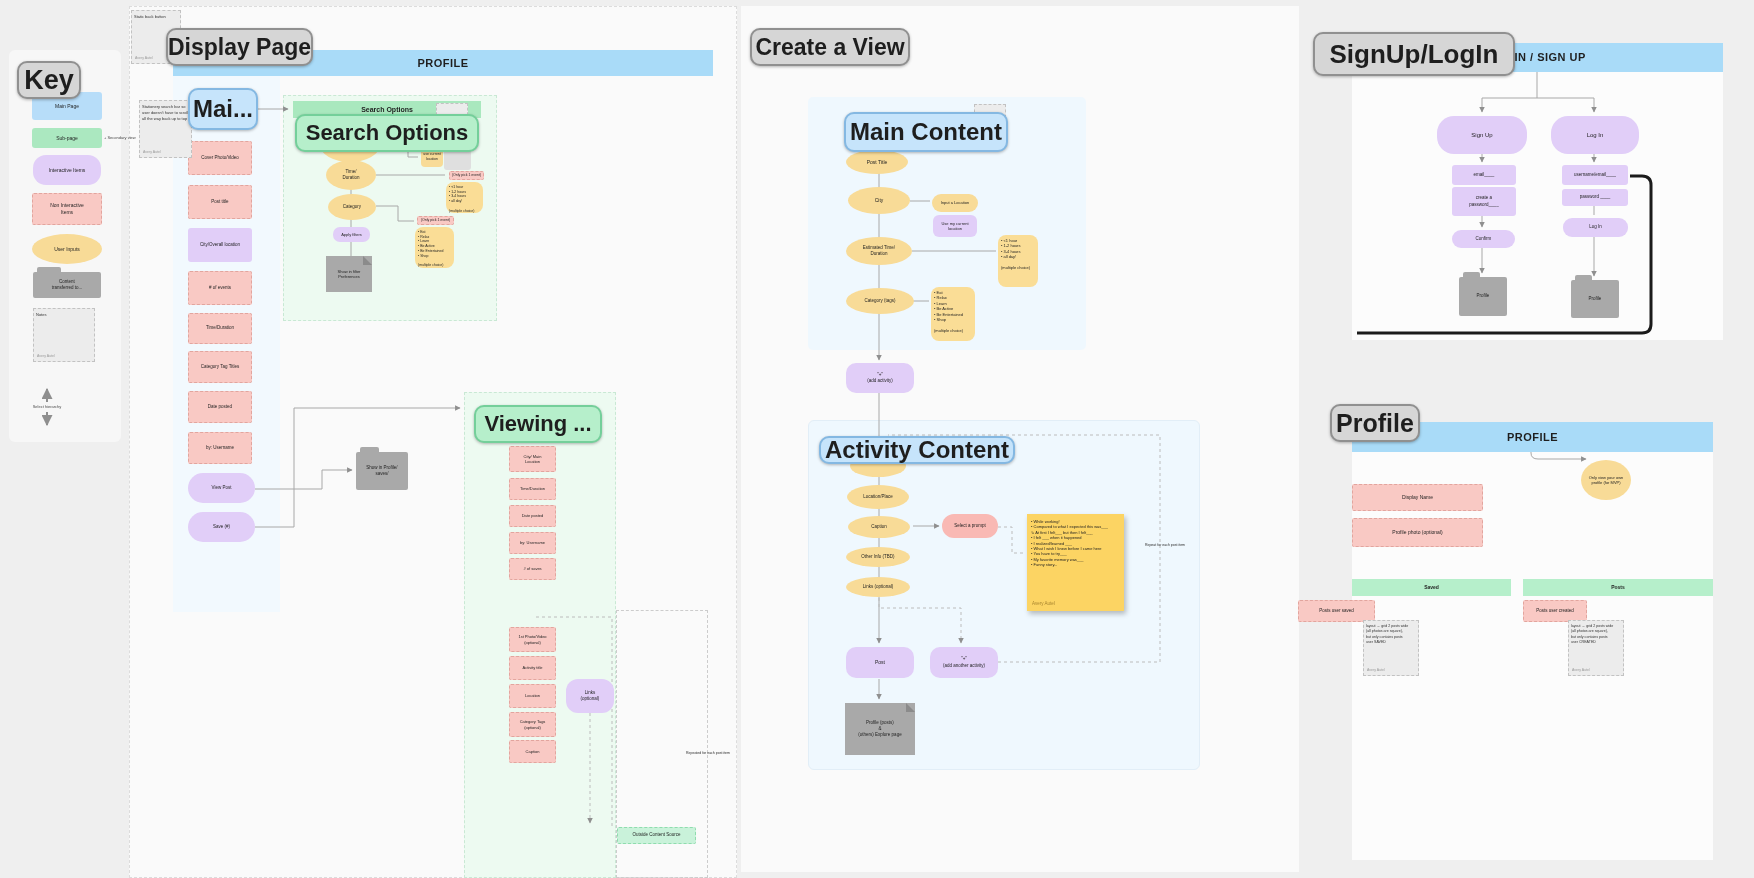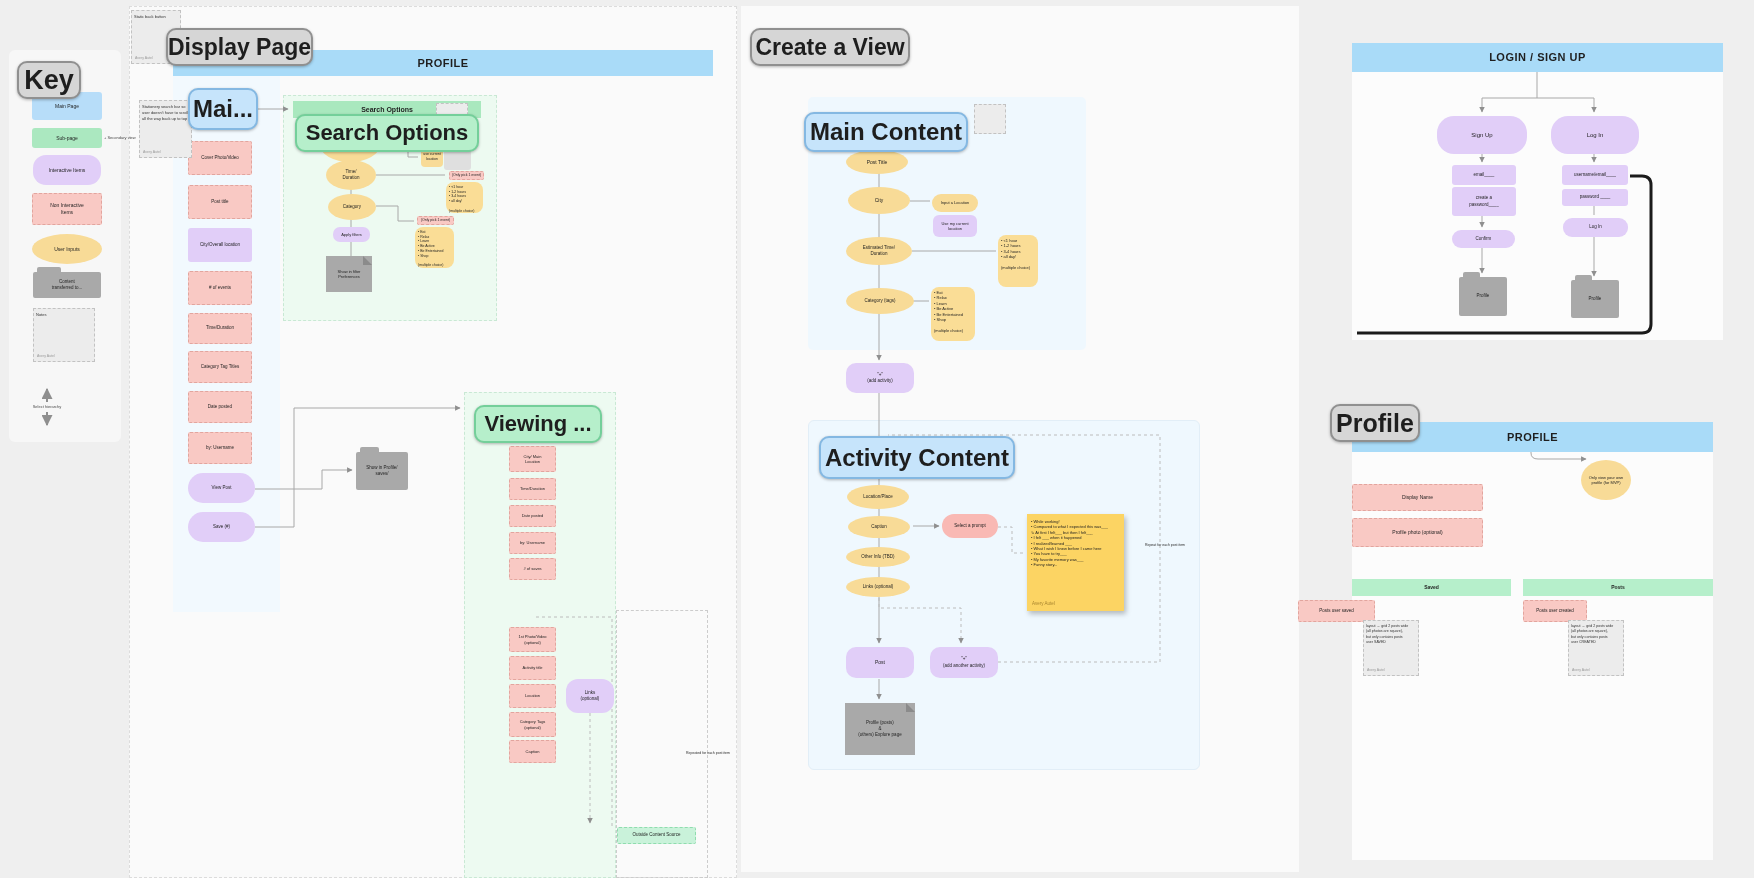--- a/index.html
+++ b/index.html
@@ -184,21 +184,21 @@
   <div class="node pink f4" style="left:509px;top:684px;width:47px;height:24px;">Location</div>
   <div class="node pink f4" style="left:509px;top:712px;width:47px;height:25px;">Category Tags
 (optional)</div>
   <div class="node pink f4" style="left:509px;top:740px;width:47px;height:23px;">Caption</div>
   <div class="node purpr f45" style="left:566px;top:679px;width:48px;height:34px;border-radius:12px;">Links
 (optional)</div>
   <div class="node greenbox f45" style="left:617px;top:827px;width:79px;height:17px;">Outside Content Source</div>
   <div class="tinynote f35" style="left:678px;top:751px;width:52px;text-align:right;color:#2a2a2a;">Repeated for each post item</div>
 
   <div class="biglbl" style="left:750px;top:28px;width:160px;height:38px;font-size:23px;">Create a View</div>
-  <div class="biglbl bluelbl" style="left:804px;top:112px;width:164px;height:40px;font-size:24px;">Main Content</div>
+  <div class="biglbl bluelbl" style="left:844px;top:112px;width:164px;height:40px;font-size:24px;">Main Content</div>
   <div class="gsticky" style="left:974px;top:104px;width:32px;height:30px;"></div>
   <div class="node yel f5" style="left:846px;top:150px;width:62px;height:24px;">Post Title</div>
   <div class="node yel f5" style="left:848px;top:187px;width:62px;height:27px;">City</div>
   <div class="node yel f45" style="left:846px;top:237px;width:66px;height:28px;">Estimated Time/
 Duration</div>
   <div class="node yel f45" style="left:846px;top:288px;width:68px;height:26px;">Category (tags)</div>
   <div class="node ybox f4" style="left:932px;top:194px;width:46px;height:18px;border-radius:9px;">Input a Location</div>
   <div class="node purpr f4" style="left:933px;top:215px;width:44px;height:22px;border-radius:6px;">Use my current
 location</div>
   <div class="node ysticky f4" style="left:998px;top:235px;width:40px;height:52px;">• &lt;1 hour
@@ -212,21 +212,21 @@
 • Learn
 • Be Active
 • Be Entertained
 • Shop
 
 (multiple choice)</div>
   <div class="node purpr f45" style="left:846px;top:363px;width:68px;height:30px;border-radius:10px;">"+"
 (add activity)</div>
 
   <div class="node yel under" style="left:850px;top:455px;width:56px;height:22px;"></div>
-  <div class="biglbl bluelbl" style="left:819px;top:436px;width:196px;height:43px;font-size:24px;">Activity Content</div>
+  <div class="biglbl bluelbl" style="left:819px;top:436px;width:196px;height:28px;font-size:24px;">Activity Content</div>
   <div class="node yel f45" style="left:847px;top:485px;width:62px;height:24px;">Location/Place</div>
   <div class="node yel f45" style="left:848px;top:516px;width:62px;height:22px;">Caption</div>
   <div class="node yel f45" style="left:846px;top:547px;width:64px;height:20px;">Other Info (TBD)</div>
   <div class="node yel f45" style="left:846px;top:577px;width:64px;height:20px;">Links (optional)</div>
   <div class="node f45" style="left:942px;top:514px;width:56px;height:24px;background:#f9b9b4;border-radius:12px;">Select a prompt</div>
   <div class="node bigsticky f4" style="left:1027px;top:514px;width:97px;height:97px;">
     <span style="white-space:pre-line;">• While working!
 • Compared to what I expected this was___
     ↳ At first I felt___ but then I felt___
 • I felt ___ when it happened
@@ -238,20 +238,21 @@
     <span class="sig" style="color:#a8852f;font-size:4.5px;bottom:4px;left:5px;">Avery Autel</span>
   </div>
   <div class="tinynote f35" style="left:1143px;top:543px;width:44px;text-align:center;color:#2a2a2a;">Repeat for each post item</div>
   <div class="node purpr f5" style="left:846px;top:647px;width:68px;height:31px;border-radius:10px;">Post</div>
   <div class="node purpr f45" style="left:930px;top:647px;width:68px;height:31px;border-radius:10px;">"+"
 (add another activity)</div>
   <div class="node doc f45" style="left:845px;top:703px;width:70px;height:52px;">Profile (posts)
 &amp;
 (others) Explore page</div>
 
+  <div class="biglbl" style="left:1313px;top:32px;width:202px;height:44px;font-size:26px;">SignUp/LogIn</div>
   <div class="node hdr" style="left:1352px;top:43px;width:371px;height:29px;">LOGIN / SIGN UP</div>
   <div class="node purpr f6" style="left:1437px;top:116px;width:90px;height:38px;border-radius:17px;">Sign Up</div>
   <div class="node purpr f6" style="left:1551px;top:116px;width:88px;height:38px;border-radius:17px;">Log In</div>
   <div class="node purp f45" style="left:1452px;top:165px;width:64px;height:20px;">email____</div>
   <div class="node purp f45" style="left:1452px;top:187px;width:64px;height:29px;">create a
 password____</div>
   <div class="node purpr f45" style="left:1452px;top:230px;width:63px;height:18px;border-radius:9px;">Confirm</div>
   <div class="node folder f45" style="left:1459px;top:277px;width:48px;height:39px;">Profile</div>
   <div class="node purp f45" style="left:1562px;top:165px;width:66px;height:20px;">username/email____</div>
   <div class="node purp f45" style="left:1562px;top:189px;width:66px;height:17px;">password ____</div>

